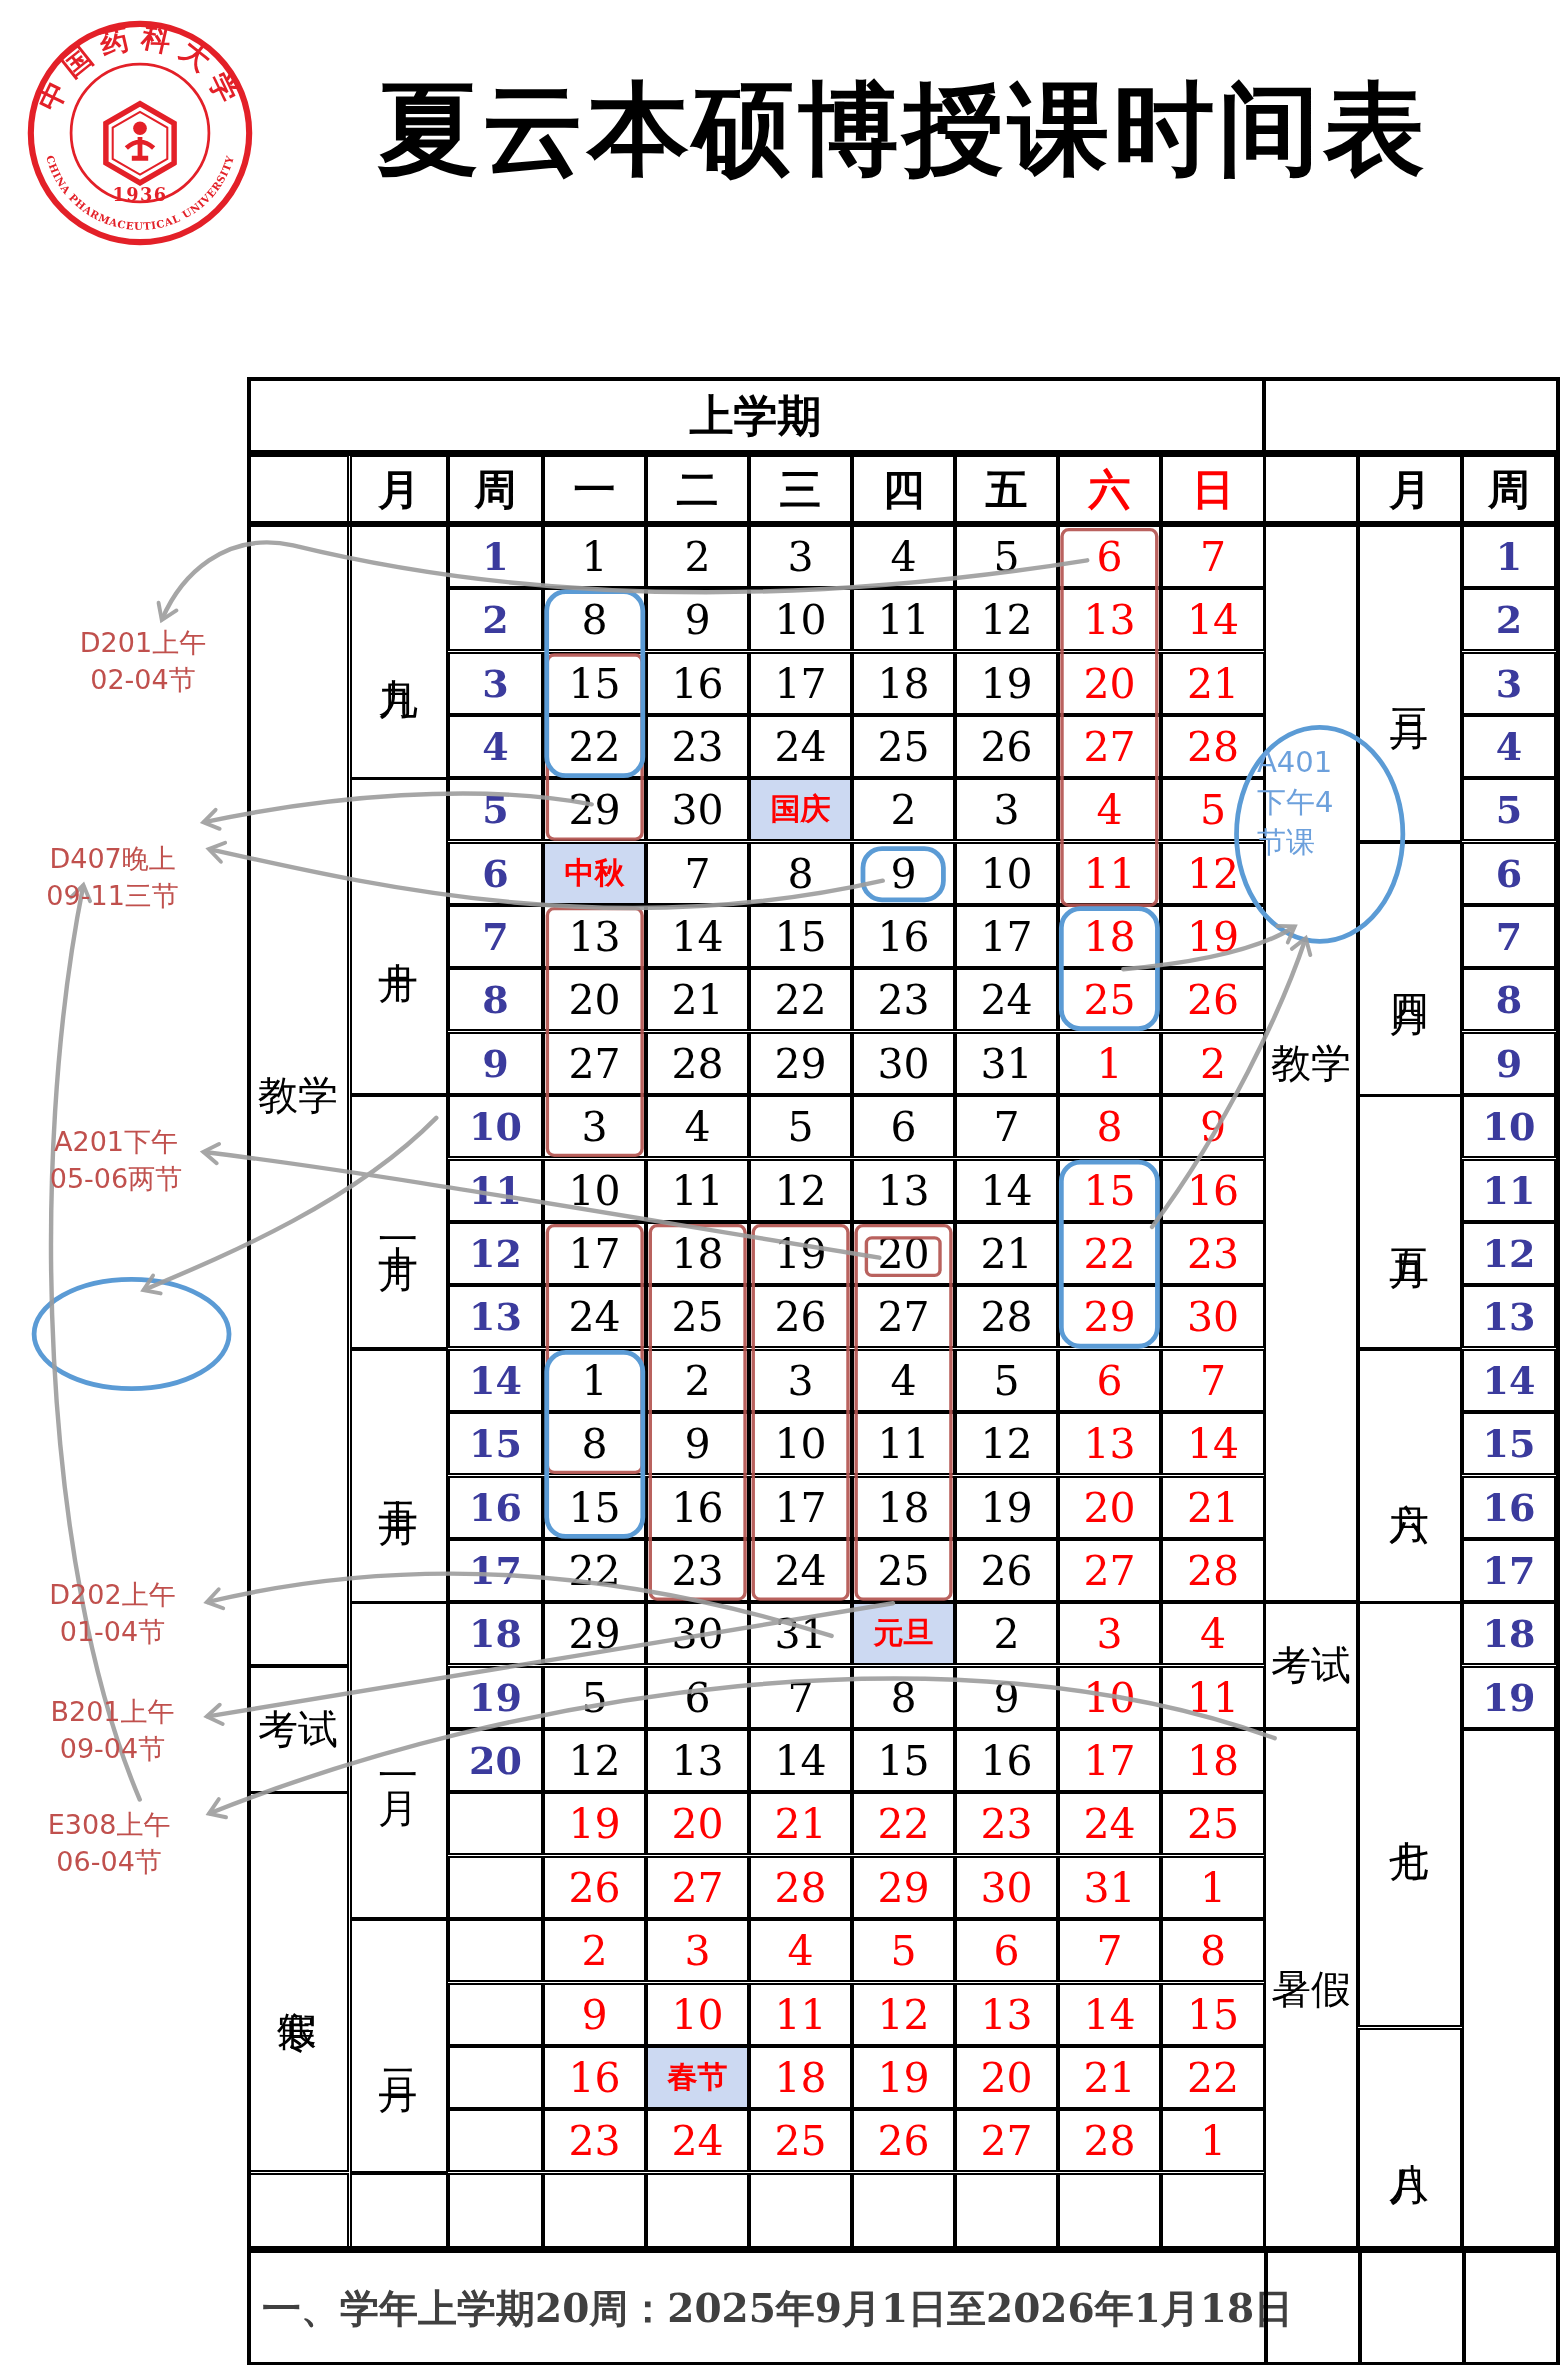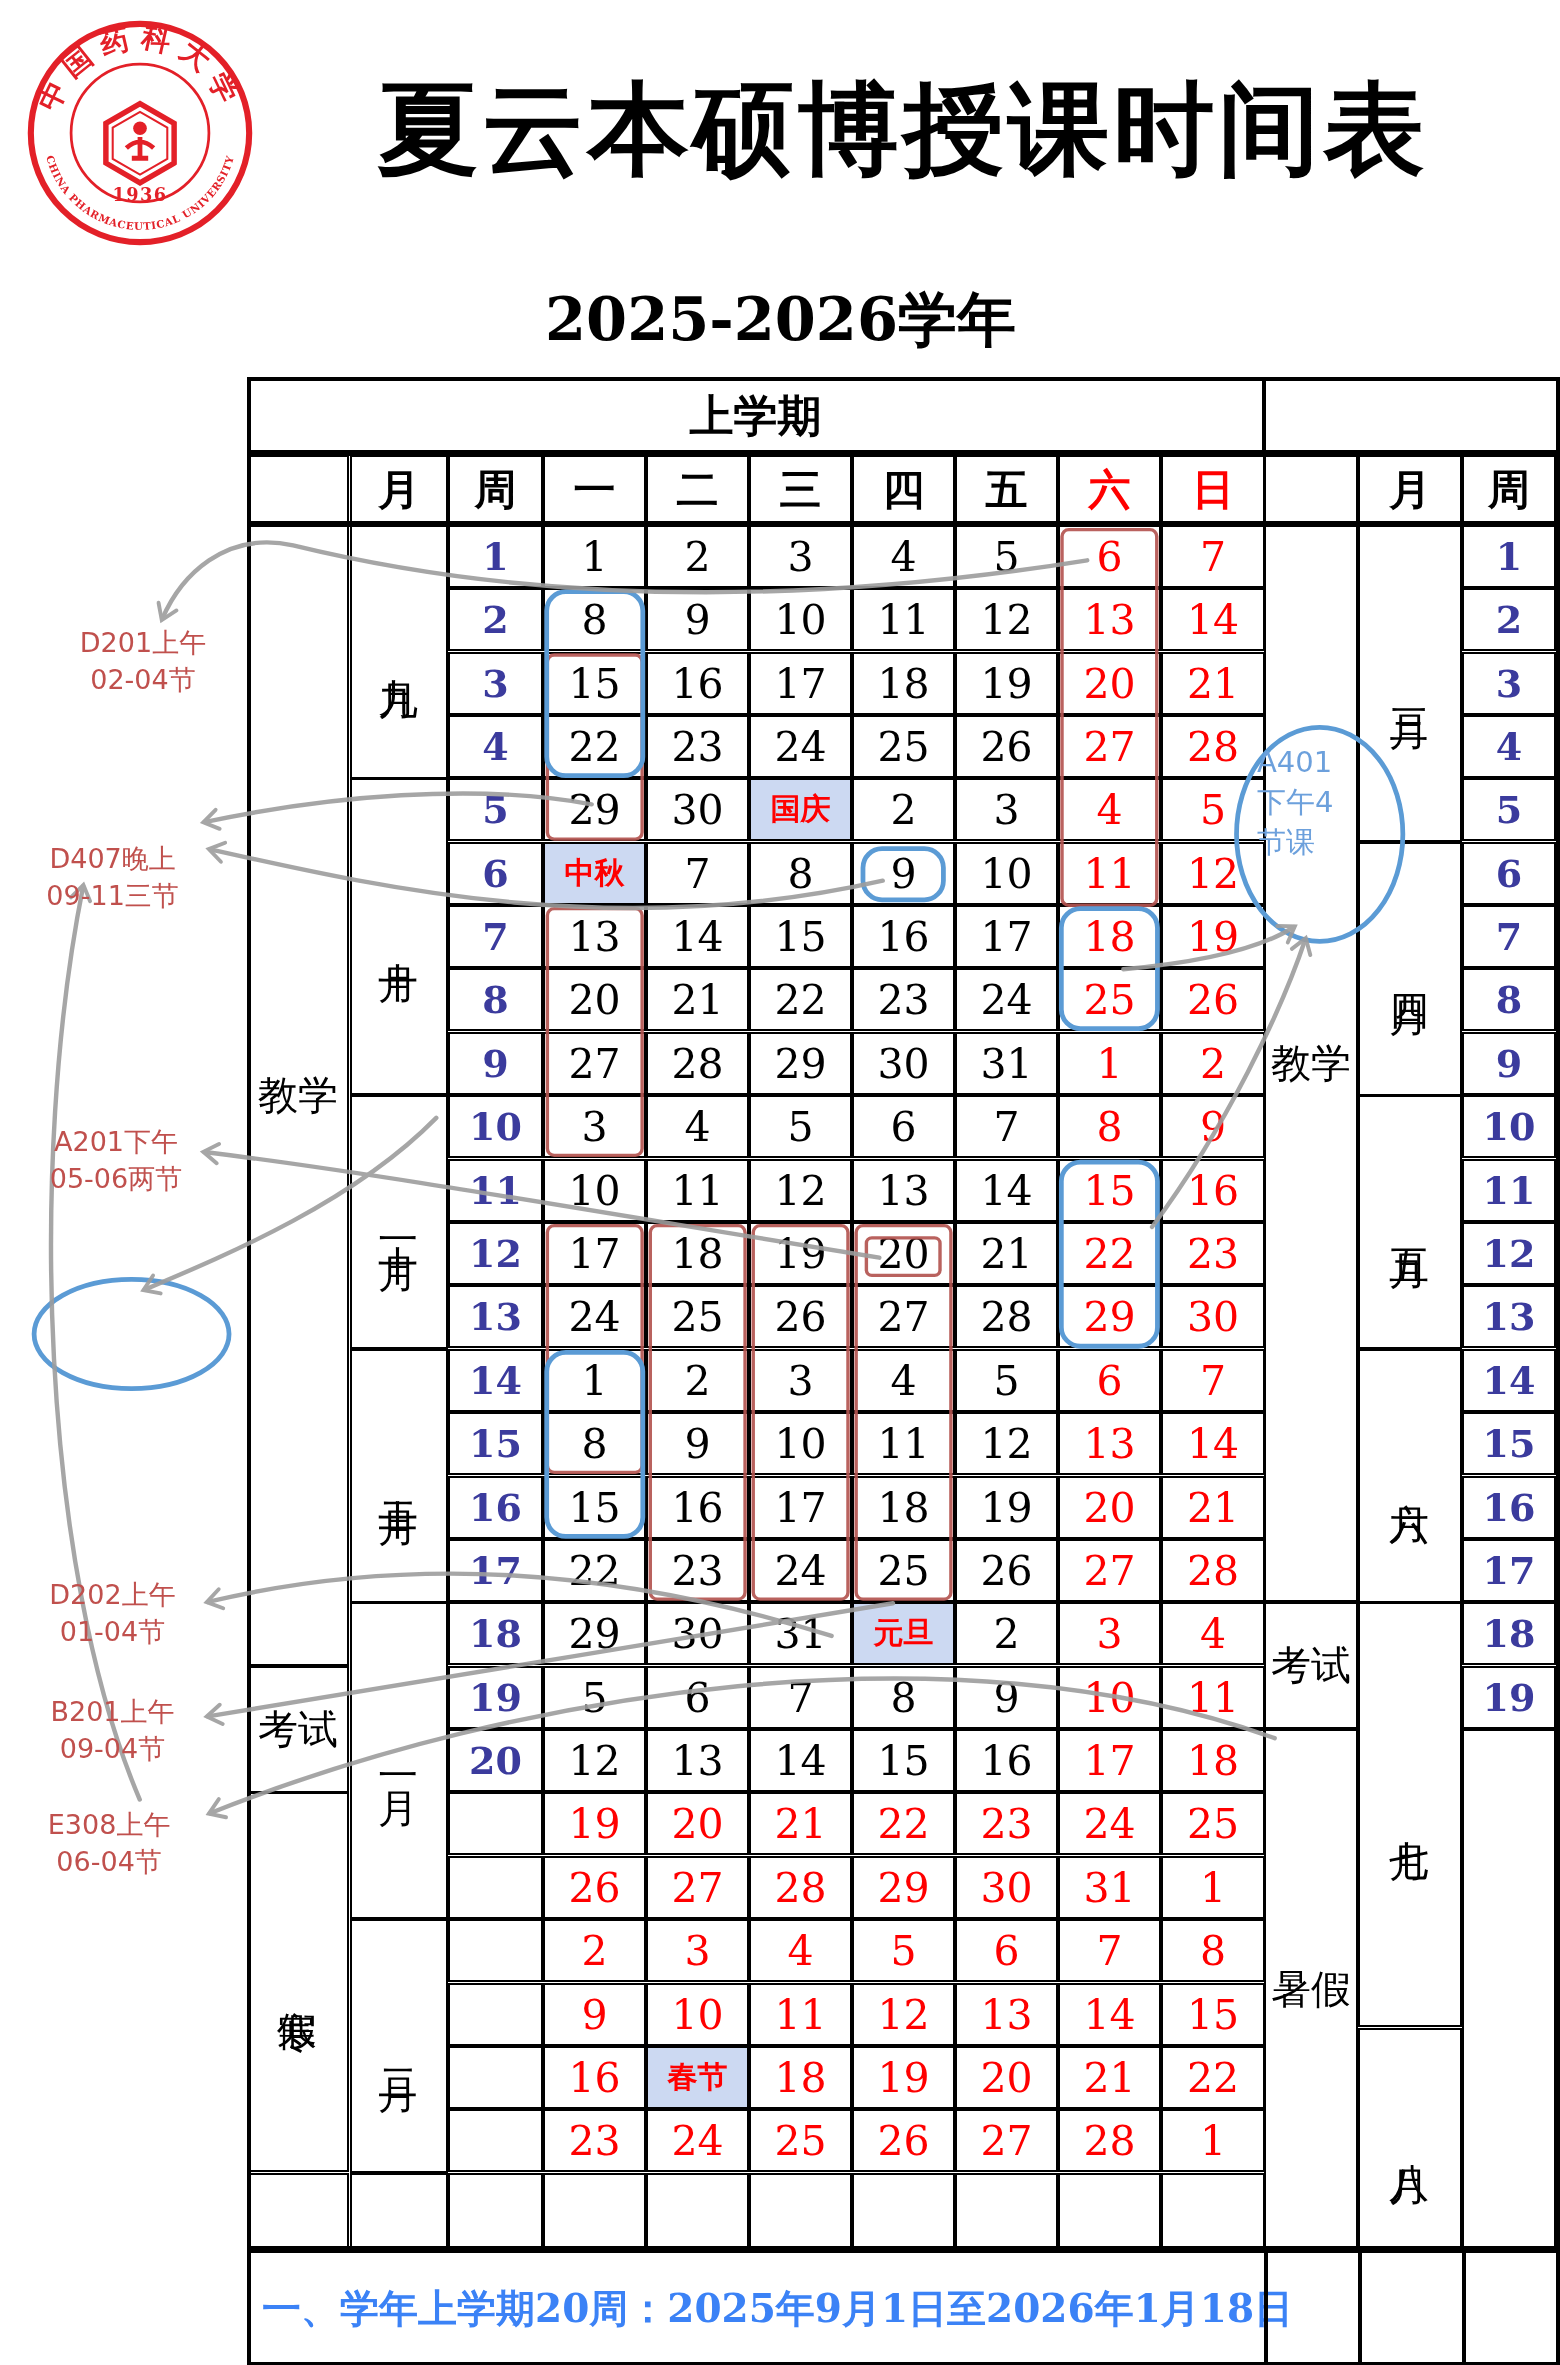--- a/index.html
+++ b/index.html
@@ -3,21 +3,21 @@
 <meta charset="utf-8">
 <style>
   html,body{margin:0;padding:0;background:#fff;}
   #page{position:relative;width:1561px;height:2366px;background:#fff;overflow:hidden;
         font-family:"DejaVu Serif","Liberation Serif",serif;}
   #title{position:absolute;left:286px;top:63px;width:1234px;text-align:center;
          font-size:101px;font-weight:700;letter-spacing:4.1px;color:#000;}
   #subtitle{position:absolute;left:0;top:281px;width:1561px;text-align:center;
          font-size:59px;font-weight:600;color:#000;}
   #footnote{position:absolute;left:262px;top:2282px;width:1281px;
-         font-size:39px;font-weight:700;color:#3b82f6;}
+         font-size:39px;font-weight:700;color:#404040;}
   #logo{position:absolute;left:24px;top:17px;width:232px;height:232px;}
   .cell{position:absolute;box-sizing:border-box;border:2px solid #000;
         display:flex;align-items:center;justify-content:center;background:#fff;}
   .sem{font-size:44px;font-weight:700;}
   .dh{font-size:42px;font-weight:700;}
   .dh.rd{color:#f00;}
   .week{font-size:38px;font-weight:700;color:#3b3b9d;}
   .day{font-size:41px;color:#000;}
   .day.rd{color:#f00;}
   .hol{font-size:30px;font-weight:700;color:#f00;background:#ccd9f2;}
@@ -54,21 +54,20 @@
         <path d="M220,214 L170,243 L120,214 L120,156 L170,127 L220,156 Z" stroke-width="8"></path>
         <path d="M210,208 L170,231 L130,208 L130,162 L170,139 L210,162 Z" stroke-width="3"></path>
         <circle cx="170" cy="163" r="10" fill="#e32028" stroke="none"></circle>
         <path d="M170,176 L170,207 M150,192 Q170,174 190,192 M158,207 L182,207" stroke-width="7"></path>
       </g>
       <text x="170" y="270" fill="#e32028" font-size="26" font-weight="700" letter-spacing="2" text-anchor="middle">1936</text>
     </svg>
   </div>
 
   <div id="title">夏云本硕博授课时间表</div>
-  <div id="subtitle">2025-2026学年</div>
 
   <div id="grid">
       <div class="cell sem" style="left: 247px; top: 377px; width: 1017px; height: 78px;">上学期</div>
       <div class="cell" style="left: 1264px; top: 377px; width: 296px; height: 78px;"></div>
       <div class="cell" style="left: 247px; top: 455px; width: 102px; height: 70px;"></div>
       <div class="cell dh" style="left: 350px; top: 455px; width: 98px; height: 70px;">月</div>
       <div class="cell dh" style="left: 448px; top: 455px; width: 95px; height: 70px;">周</div>
       <div class="cell dh" style="left: 543px; top: 455px; width: 103px; height: 70px;">一</div>
       <div class="cell dh" style="left: 646px; top: 455px; width: 103px; height: 70px;">二</div>
       <div class="cell dh" style="left: 749px; top: 455px; width: 103px; height: 70px;">三</div>

